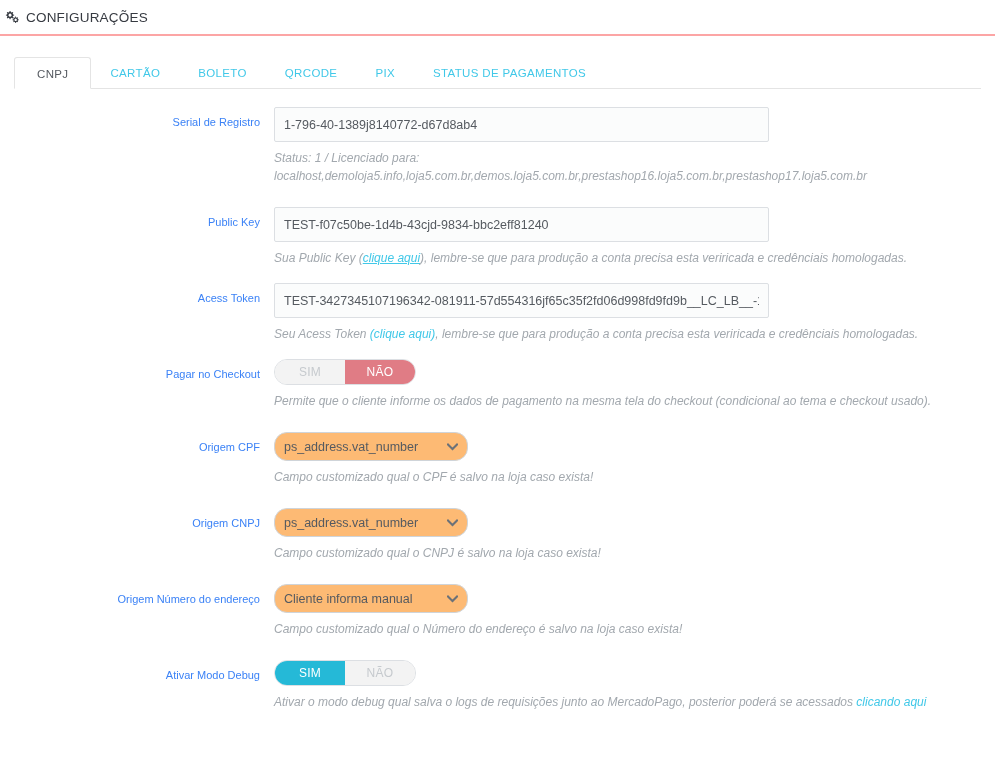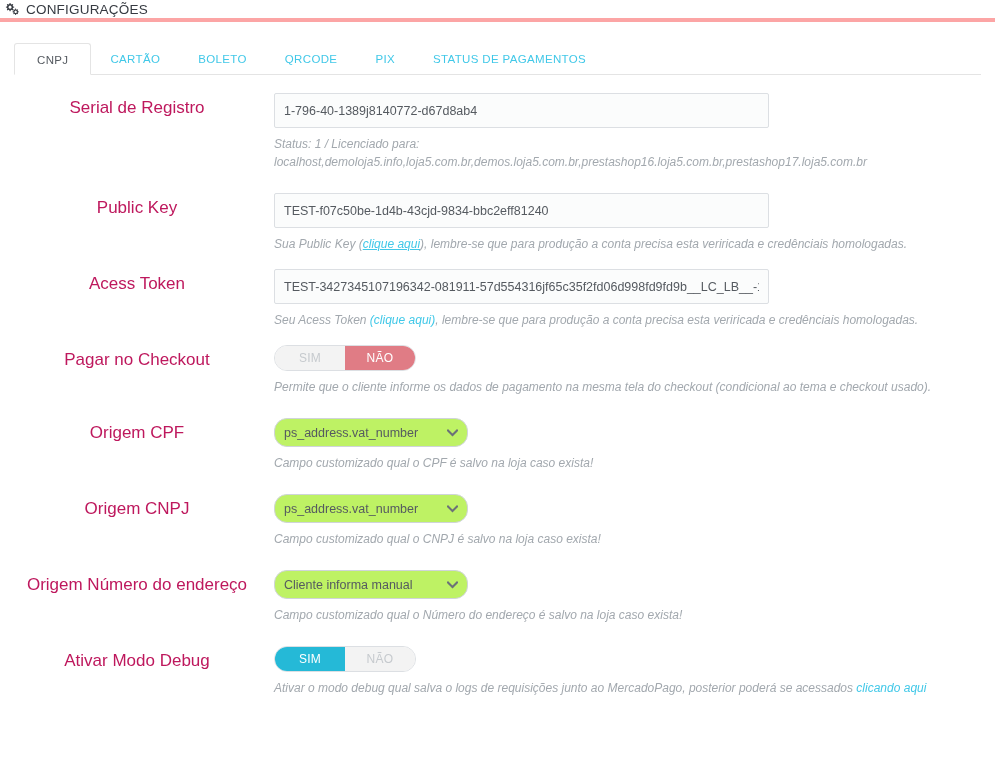--- a/index.html
+++ b/index.html
@@ -11,25 +11,25 @@
     overflow: hidden;
   }
   #page {
     position: relative;
     width: 995px; height: 761px;
     background: #ffffff;
   }
 
   
   .page-header {
-    height: 22px;
+    height: 36px;
     display: flex;
     align-items: center;
     padding-left: 4px;
-    border-bottom: 4px solid #fca5a5;
+    border-bottom: 2px solid #fca5a5;
     background: #ffffff;
   }
   .cogs-icon {
     display: inline-block;
     margin-right: 6px;
     line-height: 1;
     color: #363a41;
     font-size: 13px;
     letter-spacing: -2px;
   }
@@ -82,25 +82,25 @@
   .form-body {
     padding-top: 18px;
   }
   .form-row {
     display: flex;
     margin-bottom: 0;
   }
   .form-label {
     width: 260px;
     flex: 0 0 260px;
-    text-align: center;
+    text-align: right;
     padding-right: 14px;
     padding-top: 6px;
-    font-size: 17px;
-    color: #be185d;
+    font-size: 11px;
+    color: #3b82f6;
     line-height: 18px;
     white-space: nowrap;
   }
   .form-control {
     flex: 1 1 auto;
     min-width: 0;
   }
   .text-input {
     display: block;
     width: 495px;
@@ -166,21 +166,21 @@
     display: inline-block;
   }
   .select-box {
     -webkit-appearance: none;
     appearance: none;
     width: 194px;
     height: 29px;
     padding: 3px 28px 3px 9px;
     font-size: 12.5px;
     color: #555a60;
-    background: #bef264;
+    background: #fdba74;
     border: 1px solid #cfd4d9;
     border-radius: 13px;
     font-family: "Liberation Sans", sans-serif;
     outline: none;
     cursor: pointer;
   }
   .select-caret {
     position: absolute;
     right: 10px;
     top: 50%;

